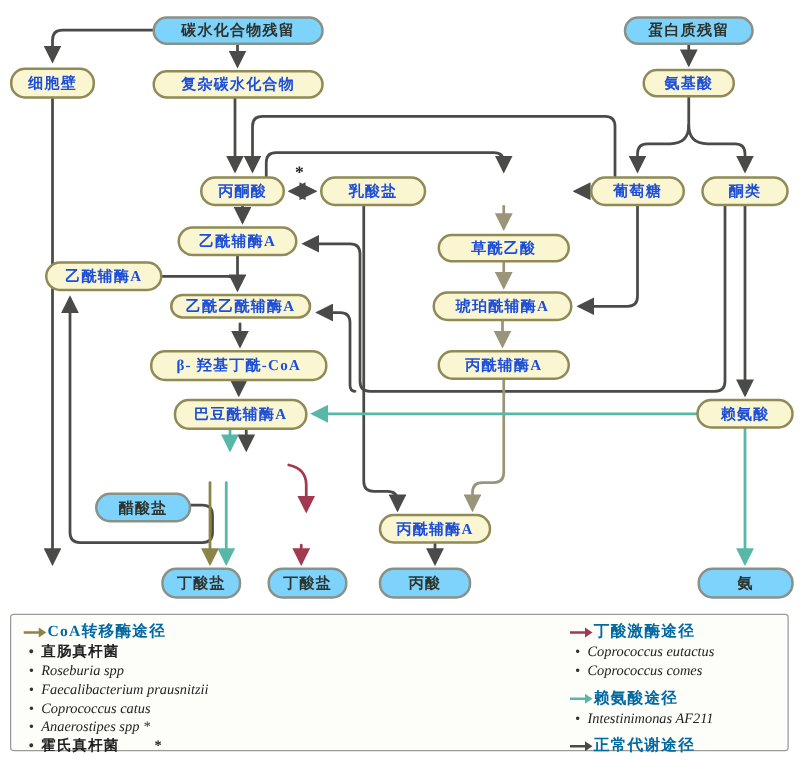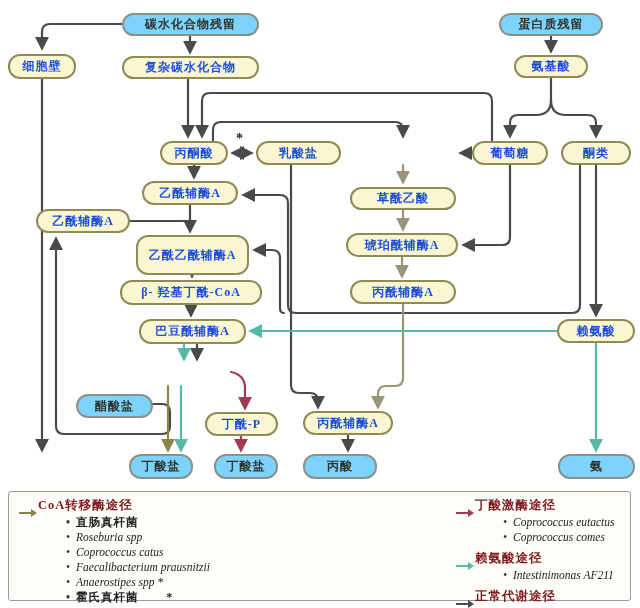--- a/index.html
+++ b/index.html
@@ -8,27 +8,27 @@
   svg.arrows{position:absolute;left:0;top:0;}
   .node{position:absolute;display:flex;align-items:center;justify-content:center;
         box-sizing:border-box;border:2px solid #8f8a56;background:#faf6d2;border-radius:12px;
         font-size:12px;font-weight:bold;color:#1d4ed8;white-space:nowrap;letter-spacing:1px;}
   .node.term{background:#7dd3fc;border-color:#8a9186;color:#2e332c;}
   .star{position:absolute;font-size:14px;font-weight:bold;color:#222;}
   
   .legend{position:absolute;left:8px;top:491px;width:623px;height:110px;box-sizing:border-box;
           border:1.5px solid #9a9a96;background:#fdfdfa;border-radius:3px;}
   .lcol{position:absolute;top:5px;font-size:11.5px;color:#222;}
-  .lhead{display:flex;align-items:flex-end;gap:6px;font-size:12.5px;font-weight:bold;
-         color:#7f1d1d;letter-spacing:1px;margin-bottom:1px;}
+  .lhead{display:flex;align-items:center;gap:6px;font-size:12.5px;font-weight:bold;
+         color:#0369a1;letter-spacing:1px;margin-bottom:1px;}
   .larr{position:relative;display:inline-block;width:13px;height:2px;background:var(--ac,#444);}
   .larr::after{content:"";position:absolute;right:-5px;top:-3px;border-left:6px solid var(--ac,#444);
          border-top:4px solid transparent;border-bottom:4px solid transparent;}
   .lcol ul{list-style:none;margin:0;padding:0 0 0 14px;}
-  .lcol li{position:relative;line-height:15px;margin-left:43px;}
+  .lcol li{position:relative;line-height:15px;}
   .lcol li::before{content:"\2022";position:absolute;left:-10px;top:0;color:#333;}
   .lcol li.cont::before{content:"";}
   .lat{font-style:italic;}
   .zh{font-weight:bold;letter-spacing:1px;}
   .tailstar{margin-left:28px;font-weight:bold;}
   .gap{height:5px;}
 </style>
 </head>
 <body>
 
@@ -111,49 +111,48 @@
   <div class="node" style="left:514px;top:55px;width:74px;height:23px">氨基酸</div>
 
   <div class="node" style="left:160px;top:141px;width:68px;height:24px">丙酮酸</div>
   <div class="node" style="left:256px;top:141px;width:85px;height:24px">乳酸盐</div>
   <div class="node" style="left:472px;top:141px;width:76px;height:24px">葡萄糖</div>
   <div class="node" style="left:561px;top:141px;width:70px;height:24px">酮类</div>
 
   <div class="node" style="left:142px;top:181px;width:96px;height:24px">乙酰辅酶A</div>
   <div class="node" style="left:36px;top:209px;width:94px;height:24px">乙酰辅酶A</div>
   <div class="node" style="left:350px;top:187px;width:106px;height:23px">草酰乙酸</div>
-  <div class="node" style="left:136px;top:235px;width:113px;height:40px">乙酰乙酰辅酶A</div>
+  <div class="node" style="left:136px;top:235px;width:113px;height:20px">乙酰乙酰辅酶A</div>
   <div class="node" style="left:346px;top:233px;width:112px;height:24px">琥珀酰辅酶A</div>
   <div class="node" style="left:120px;top:280px;width:142px;height:25px">β- 羟基丁酰-CoA</div>
   <div class="node" style="left:350px;top:280px;width:106px;height:24px">丙酰辅酶A</div>
   <div class="node" style="left:139px;top:319px;width:107px;height:25px">巴豆酰辅酶A</div>
   <div class="node" style="left:557px;top:319px;width:78px;height:24px">赖氨酸</div>
   <div class="node term" style="left:76px;top:394px;width:77px;height:24px">醋酸盐</div>
-  <div class="node" style="left:205px;top:412px;width:73px;height:24px">丁酰-P</div>
   <div class="node" style="left:303px;top:411px;width:90px;height:24px">丙酰辅酶A</div>
 
   <div class="node term" style="left:129px;top:454px;width:64px;height:25px">丁酸盐</div>
   <div class="node term" style="left:214px;top:454px;width:64px;height:25px">丁酸盐</div>
   <div class="node term" style="left:303px;top:454px;width:74px;height:25px">丙酸</div>
   <div class="node term" style="left:558px;top:454px;width:77px;height:25px">氨</div>
 
   <span class="star" style="left:236px;top:131px">*</span>
 
   <div class="legend">
 
     <div class="lcol" style="left:10px;width:215px">
       <div class="lhead">
         <span class="larr" style="--ac: #8a8448;"></span>
         <span>CoA转移酶途径</span>
       </div>
       <ul>
         <li class="zh">直肠真杆菌</li>
         <li class="lat">Roseburia spp</li>
+        <li class="lat">Faecalibacterium prausnitzii</li>
         <li class="lat">Coprococcus catus</li>
-        <li class="lat">Faecalibacterium prausnitzii</li>
         <li class="lat">Anaerostipes spp *</li>
         <li class="zh"><span>霍氏真杆菌</span><span class="tailstar">*</span></li>
       </ul>
     </div>
 
 
     <div class="lcol" style="left:447px;width:172px">
       <div class="lhead">
         <span class="larr" style="--ac: #a13a50;"></span>
         <span>丁酸激酶途径</span>

